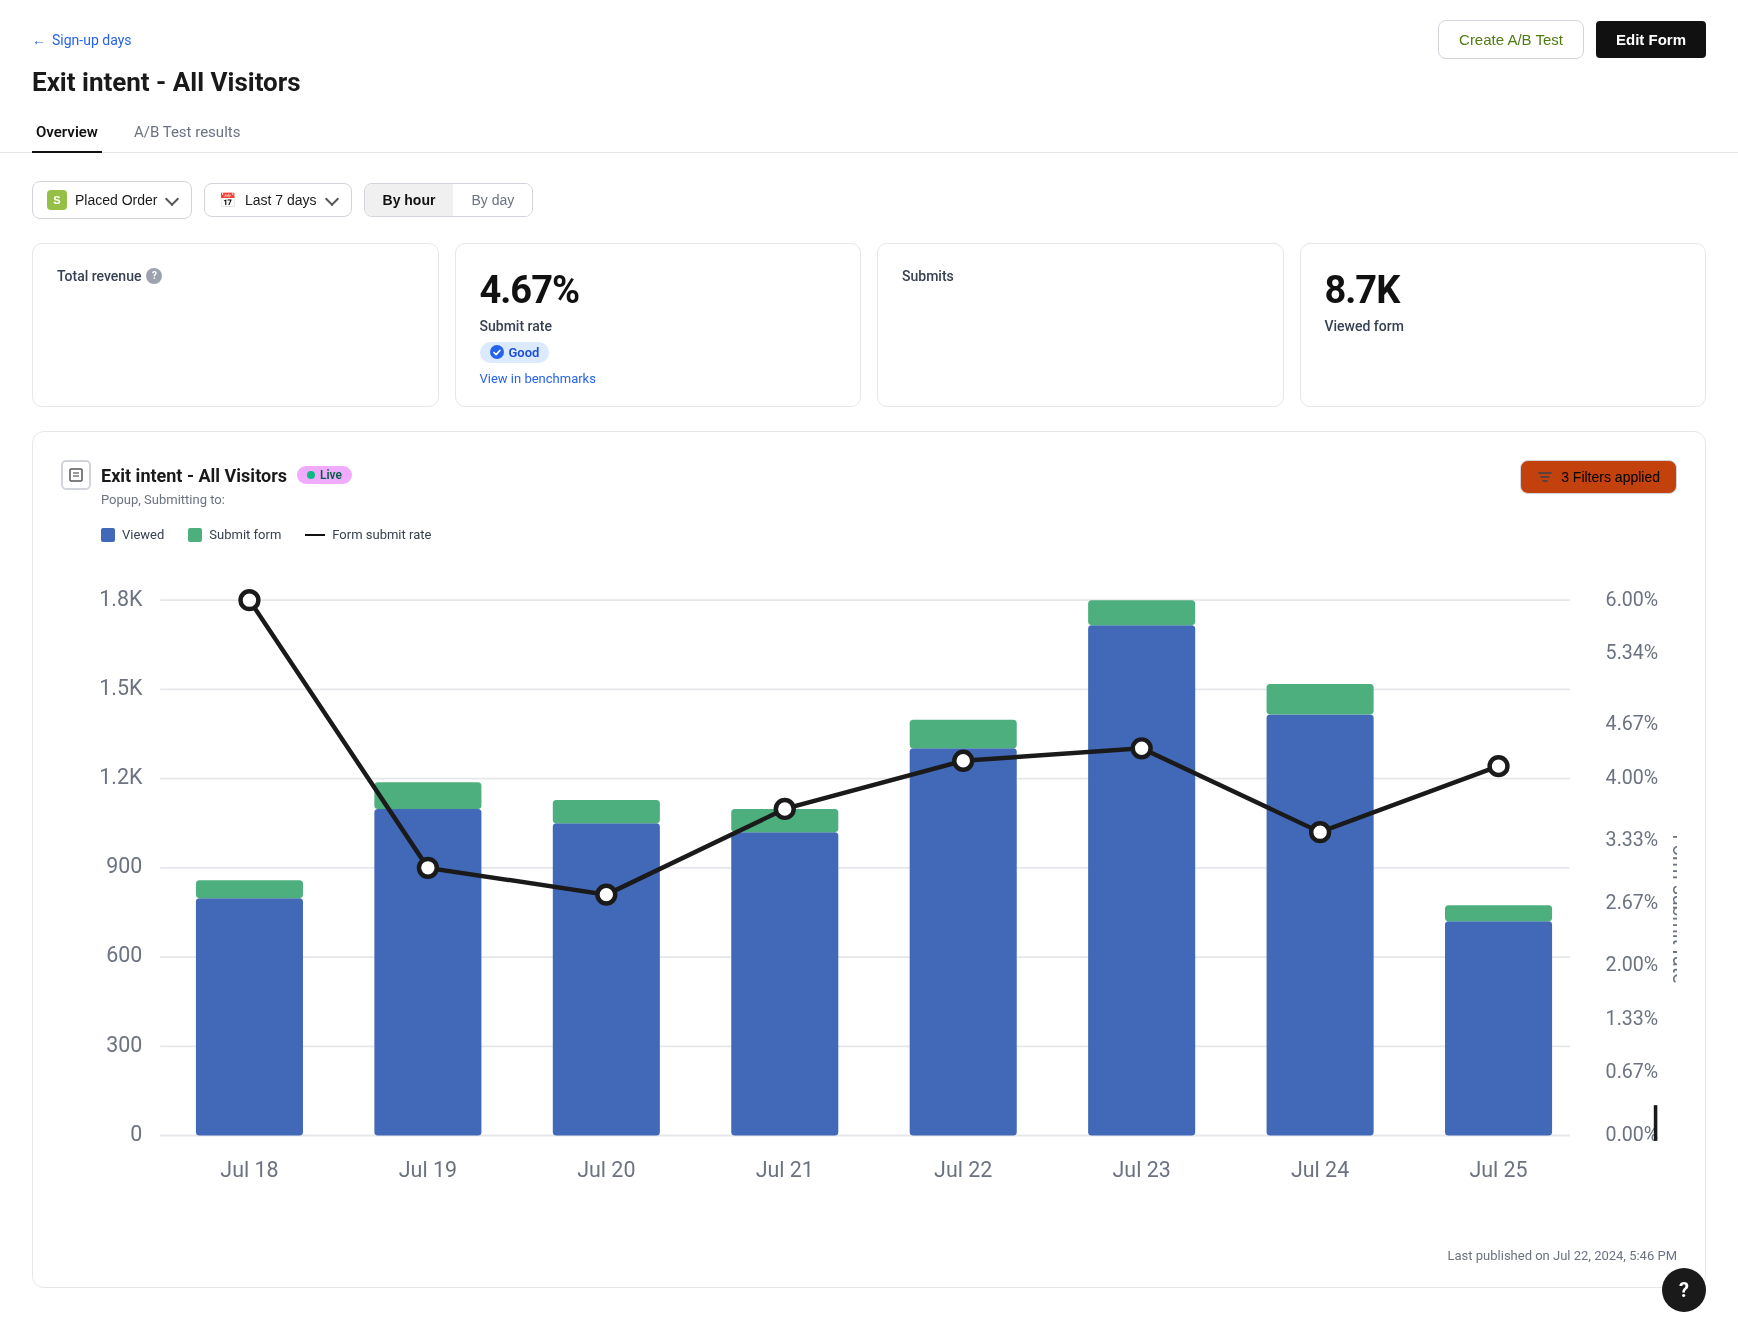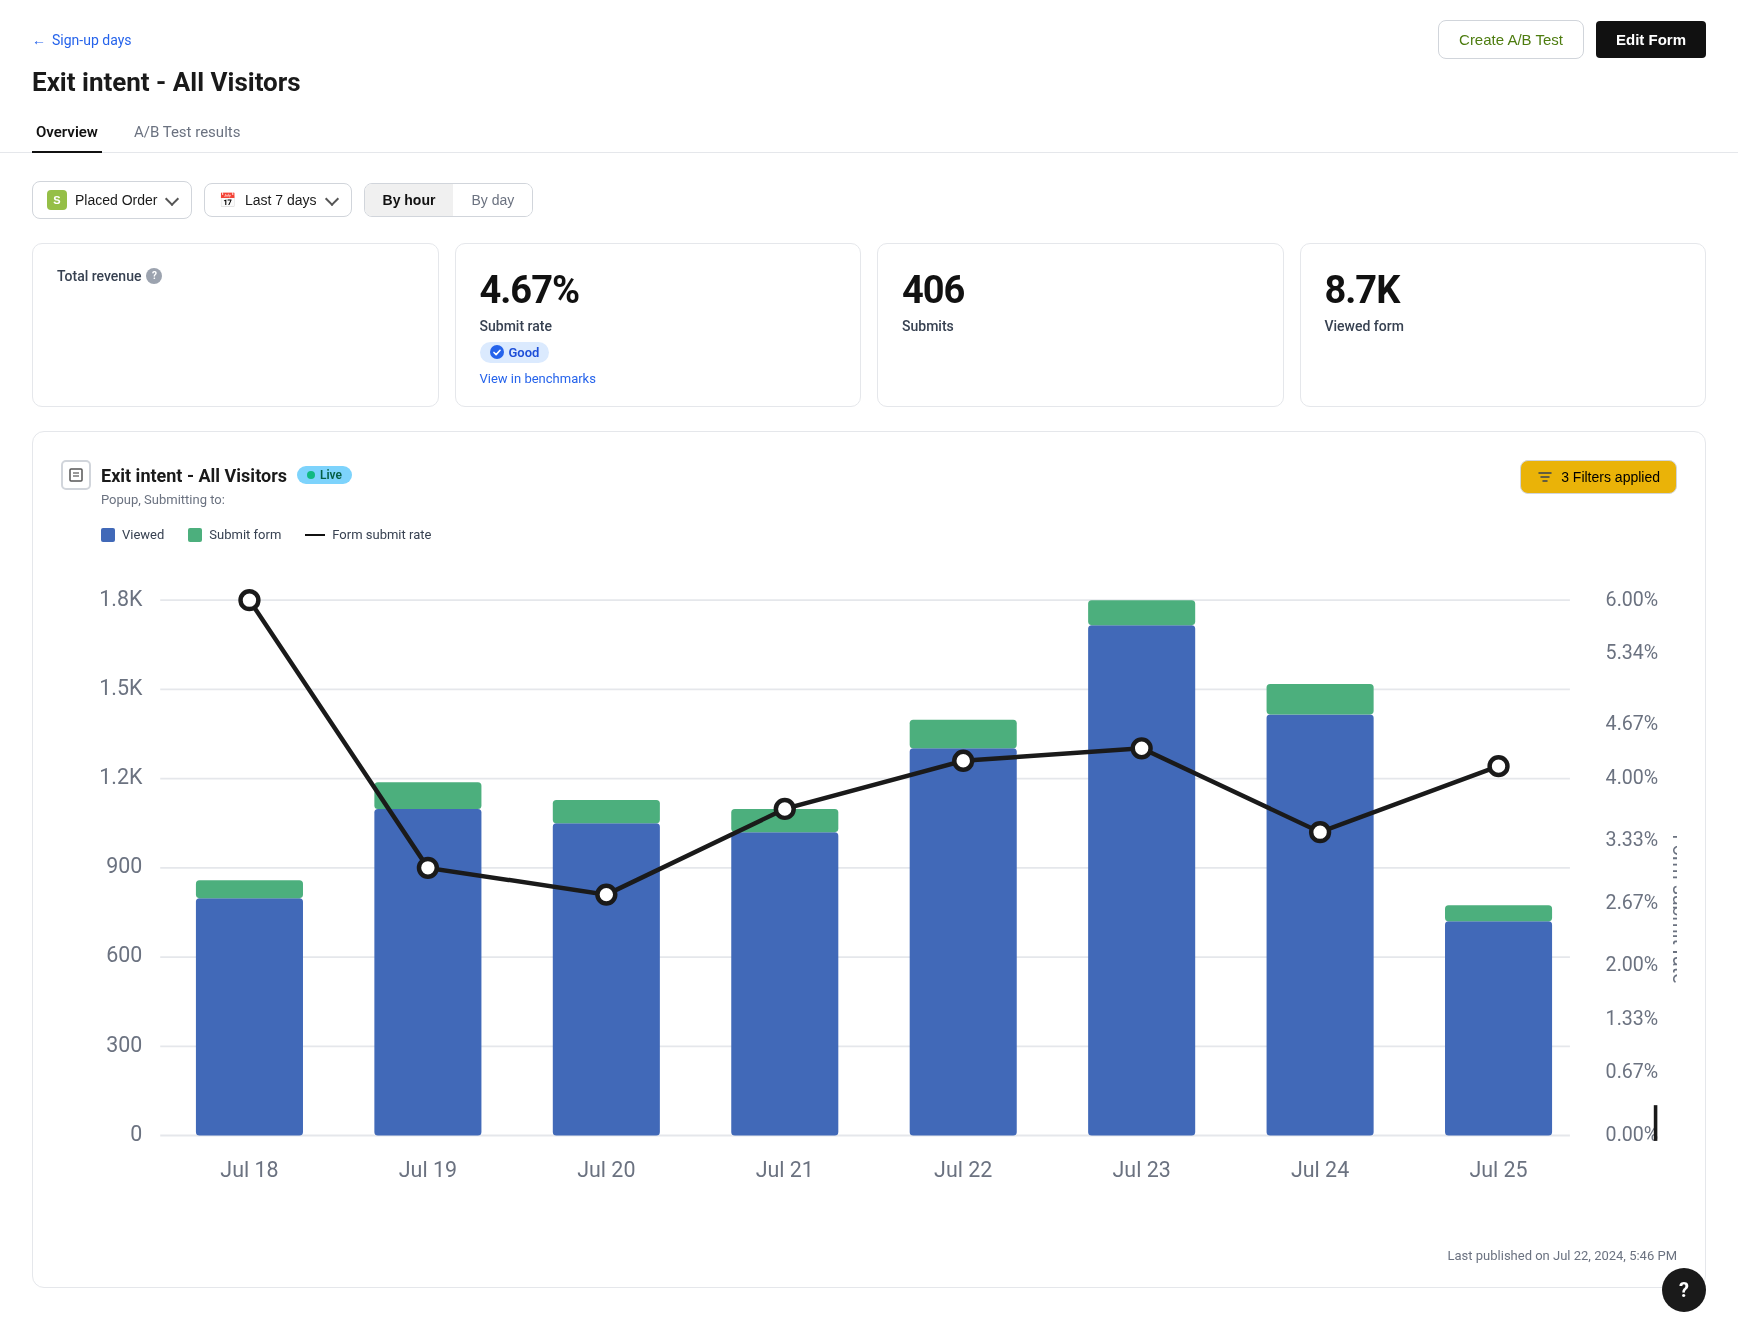--- a/index.html
+++ b/index.html
@@ -214,21 +214,21 @@
       border-radius: 5px;
       display: inline-flex;
       align-items: center;
       justify-content: center;
     }
     .chart-title {
       font-size: 18px;
       font-weight: 700;
     }
     .live-badge {
-      background: #7dd3fc;
+      background: #f0abfc;
       color: #065f46;
       border-radius: 20px;
       padding: 2px 10px;
       font-size: 12px;
       font-weight: 600;
       display: flex;
       align-items: center;
       gap: 5px;
     }
     .live-dot {
@@ -242,21 +242,21 @@
       margin-top: 2px;
       margin-left: 40px;
     }
     .filter-applied-btn {
       display: flex;
       align-items: flex-start;
       gap: 8px;
       padding: 8px 16px;
       border: 1.5px solid #d1d5db;
       border-radius: 8px;
-      background: #eab308;
+      background: #c2410c;
       font-size: 14px;
       cursor: pointer;
     }
     .legend-row {
       display: flex;
       gap: 24px;
       align-items: center;
       margin: 20px 0 10px 40px;
     }
     .legend-item {
@@ -375,21 +375,20 @@
         <div class="good-badge">
           <svg viewBox="0 0 16 16" fill="none">
               <circle cx="8" cy="8" r="8" fill="#2563eb"></circle>
               <path d="M4.5 8.5l2.5 2.5 4.5-5" stroke="white" stroke-width="1.8" stroke-linecap="round" stroke-linejoin="round"></path>
             </svg>
           <span>Good</span>
         </div>
         <a class="benchmark-link">View in benchmarks</a>
       </div>
       <div class="stat-card">
-        <div class="stat-value">406</div>
         <div class="stat-label">Submits</div>
       </div>
       <div class="stat-card">
         <div class="stat-value">8.7K</div>
         <div class="stat-label">Viewed form</div>
       </div>
     </div>
 
     <div class="chart-card">
       <div class="chart-header">

